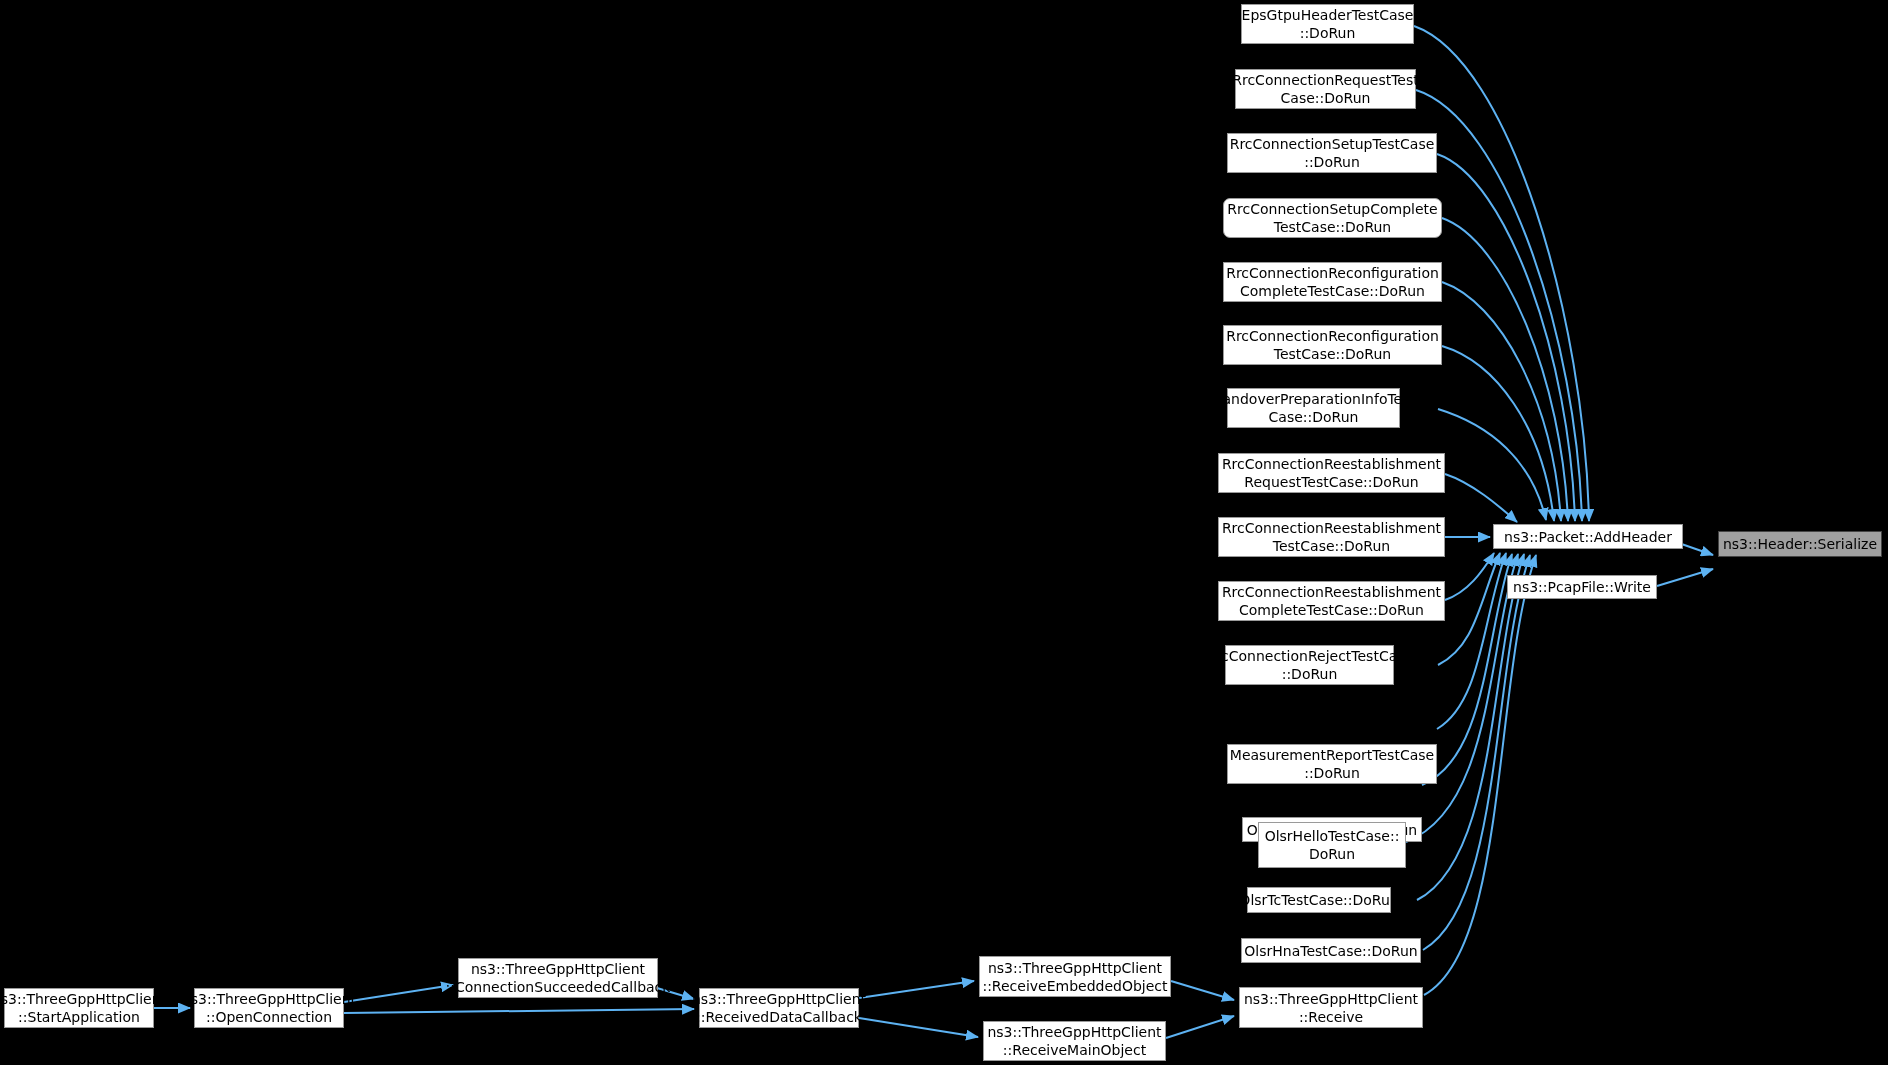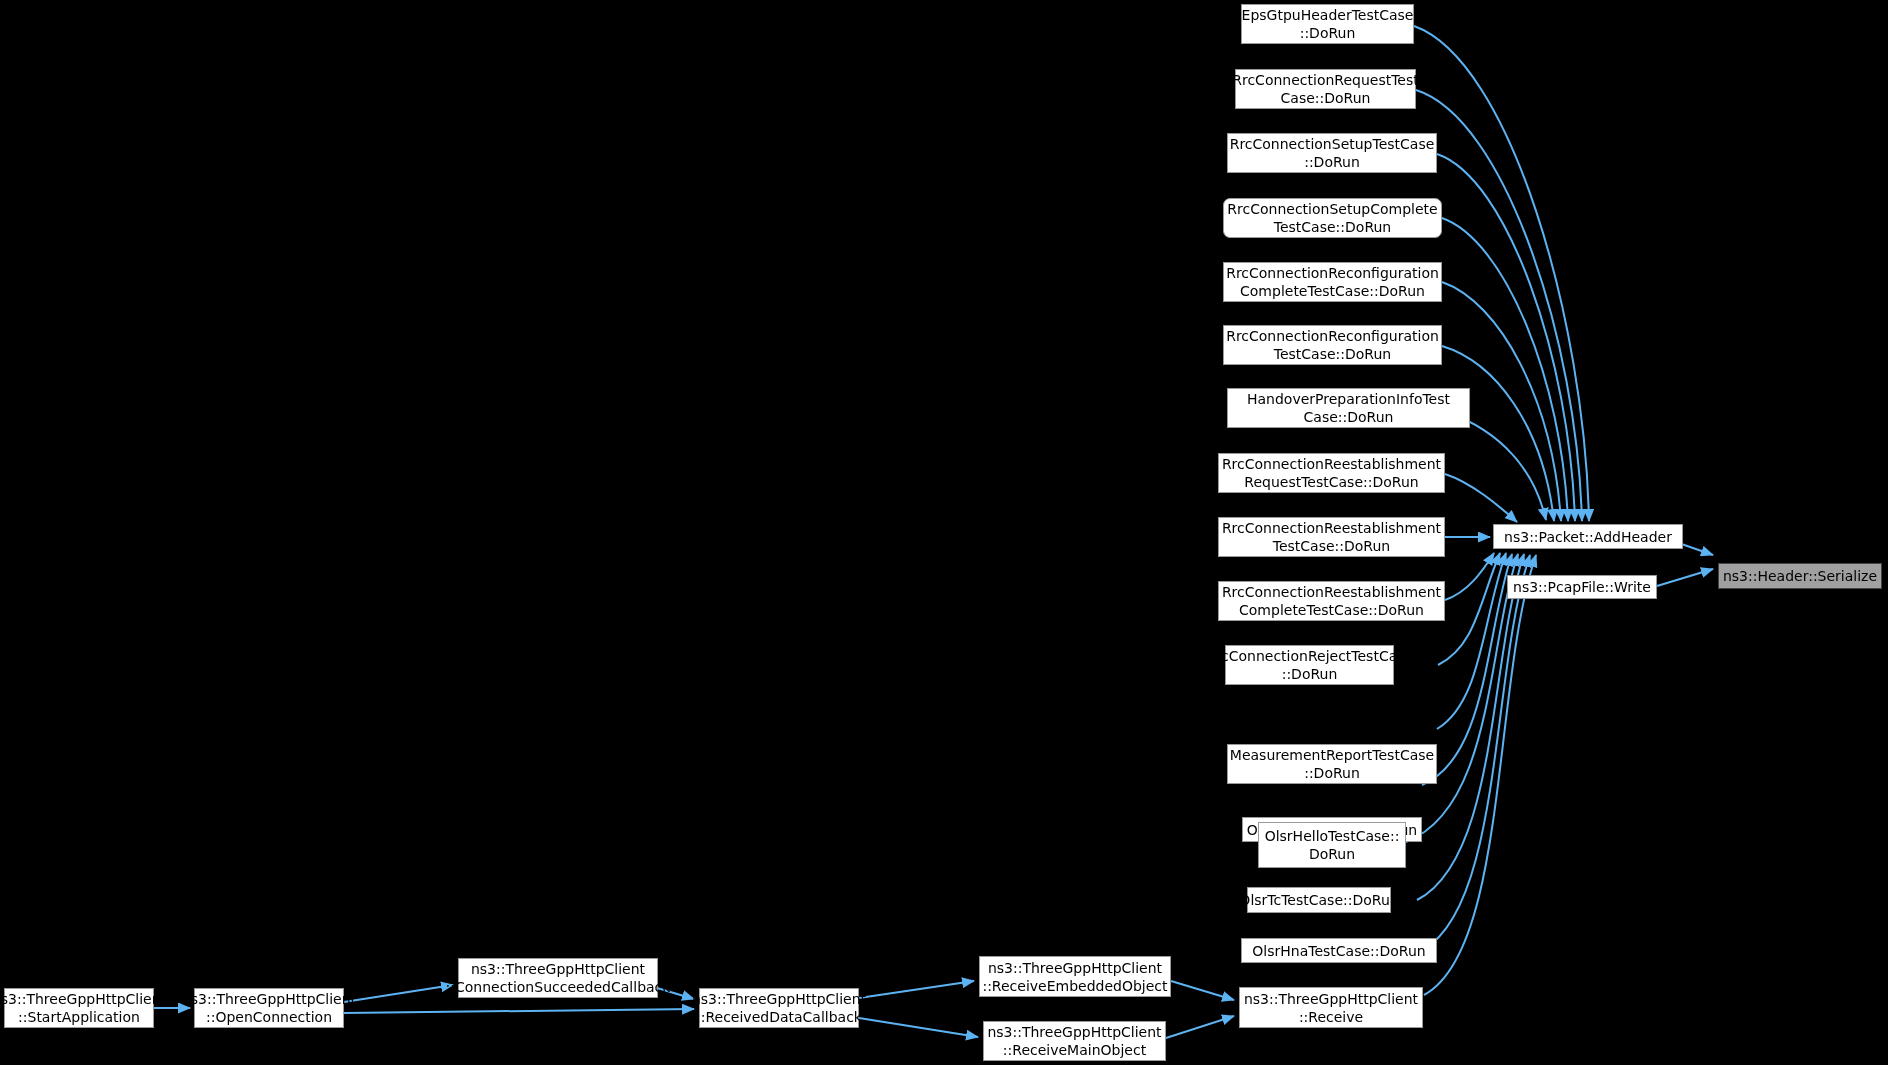--- a/index.html
+++ b/index.html
@@ -89,41 +89,41 @@
   <div class="node" style="left:1235px;top:69px;width:181px;height:40px;">RrcConnectionRequestTest
 Case::DoRun</div>
   <div class="node" style="left:1227px;top:133px;width:210px;height:40px;">RrcConnectionSetupTestCase
 ::DoRun</div>
   <div class="node" style="left:1223px;top:198px;width:219px;height:40px;border-radius:7px;">RrcConnectionSetupComplete
 TestCase::DoRun</div>
   <div class="node" style="left:1223px;top:262px;width:219px;height:40px;">RrcConnectionReconfiguration
 CompleteTestCase::DoRun</div>
   <div class="node" style="left:1223px;top:325px;width:219px;height:40px;">RrcConnectionReconfiguration
 TestCase::DoRun</div>
-  <div class="node" style="left:1227px;top:388px;width:243px;height:40px;">HandoverPreparationInfoTest
+  <div class="node" style="left:1227px;top:388px;width:173px;height:40px;">HandoverPreparationInfoTest
 Case::DoRun</div>
   <div class="node" style="left:1218px;top:453px;width:227px;height:40px;">RrcConnectionReestablishment
 RequestTestCase::DoRun</div>
   <div class="node" style="left:1218px;top:517px;width:227px;height:40px;">RrcConnectionReestablishment
 TestCase::DoRun</div>
   <div class="node" style="left:1218px;top:581px;width:227px;height:40px;">RrcConnectionReestablishment
 CompleteTestCase::DoRun</div>
   <div class="node" style="left:1225px;top:645px;width:169px;height:40px;">RrcConnectionRejectTestCase
 ::DoRun</div>
   <div class="node" style="left:1227px;top:744px;width:210px;height:40px;">MeasurementReportTestCase
 ::DoRun</div>
   <div class="node" style="left:1242px;top:773px;width:180px;height:25px;margin-top:44px;">OlsrMidTestCase::DoRun</div>
   <div class="node" style="left:1258px;top:822px;width:148px;height:46px;">OlsrHelloTestCase::
 DoRun</div>
   <div class="node" style="left:1247px;top:887px;width:144px;height:26px;">OlsrTcTestCase::DoRun</div>
-  <div class="node" style="left:1241px;top:938px;width:196px;height:25px;text-align:right;">OlsrHnaTestCase::DoRun</div>
+  <div class="node" style="left:1241px;top:938px;width:180px;height:25px;text-align:right;">OlsrHnaTestCase::DoRun</div>
 
   <div class="node" style="left:1493px;top:524px;width:190px;height:25px;">ns3::Packet::AddHeader</div>
   <div class="node" style="left:1507px;top:575px;width:150px;height:24px;">ns3::PcapFile::Write</div>
-  <div class="node highlight" style="left:1718px;top:563px;width:164px;height:26px;">ns3::Header::Serialize</div>
+  <div class="node highlight" style="left:1718px;top:531px;width:164px;height:26px;">ns3::Header::Serialize</div>
 
   <div class="node" style="left:4px;top:988px;width:150px;height:40px;">ns3::ThreeGppHttpClient
 ::StartApplication</div>
   <div class="node" style="left:194px;top:988px;width:150px;height:40px;">ns3::ThreeGppHttpClient
 ::OpenConnection</div>
   <div class="node" style="left:458px;top:958px;width:200px;height:40px;">ns3::ThreeGppHttpClient
 ::ConnectionSucceededCallback</div>
   <div class="node" style="left:699px;top:988px;width:160px;height:40px;">ns3::ThreeGppHttpClient
 ::ReceivedDataCallback</div>
   <div class="node" style="left:979px;top:956px;width:192px;height:41px;">ns3::ThreeGppHttpClient

